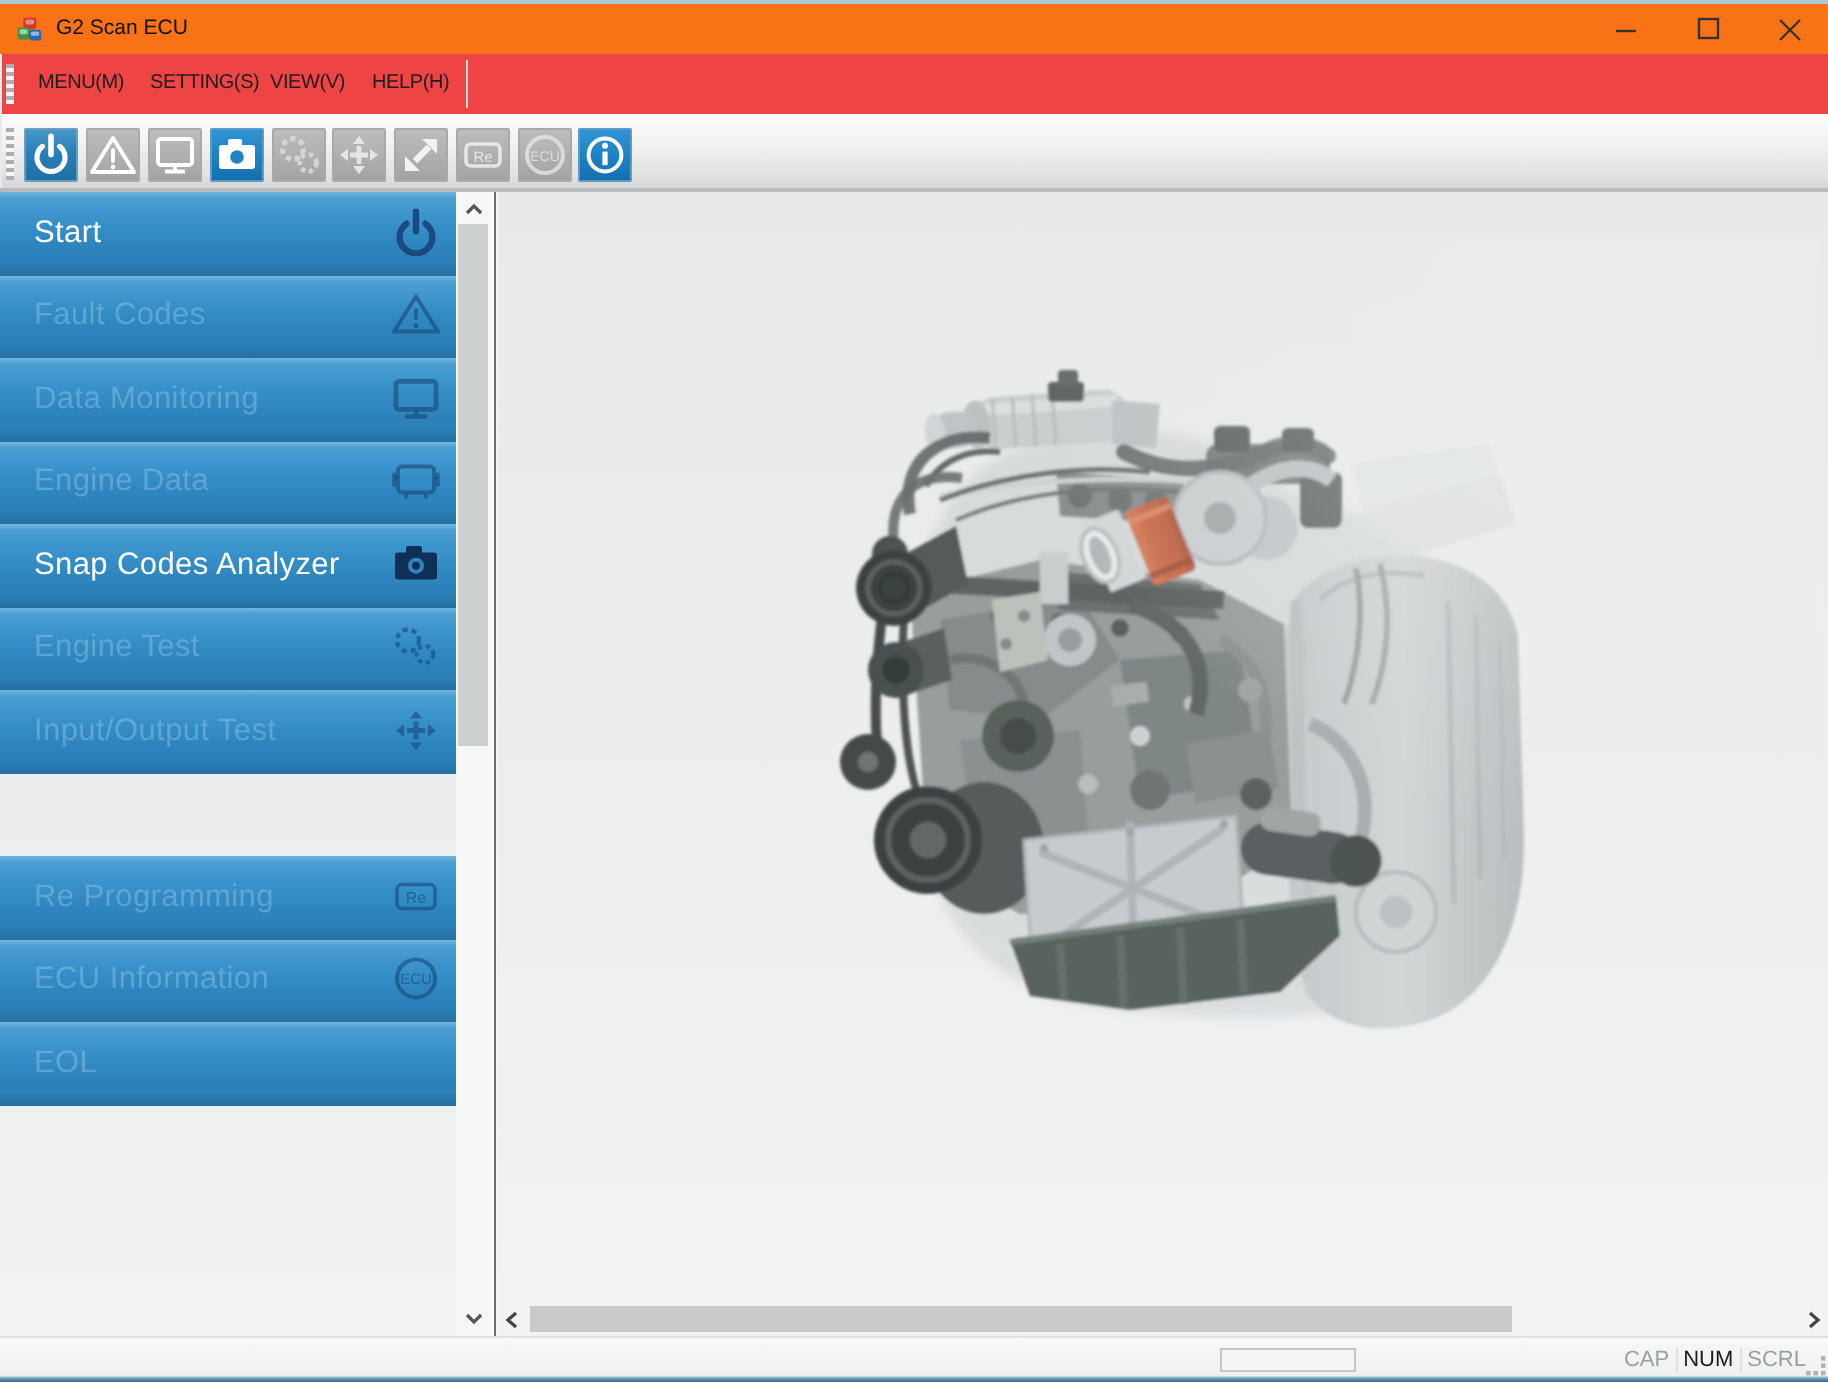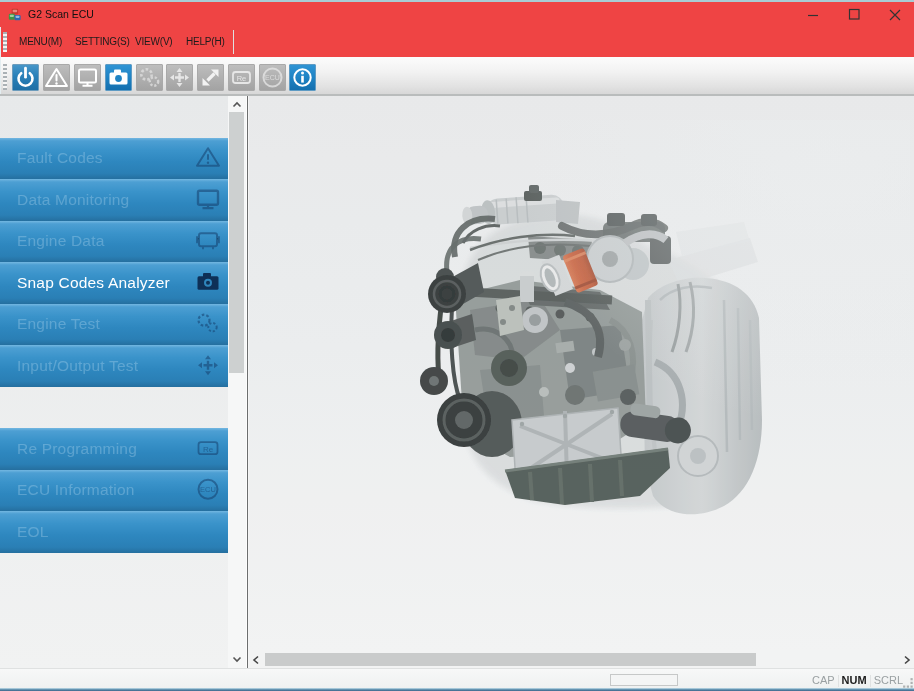--- a/index.html
+++ b/index.html
@@ -4,21 +4,21 @@
 <style>
   * { margin:0; padding:0; box-sizing:border-box; }
   html,body { width:914px; height:691px; overflow:hidden;
     font-family:"Liberation Sans", sans-serif; }
   .win { position:absolute; left:0; top:0; width:914px; height:691px; background:#fff; }
 
   
   .topline { position:absolute; left:0; top:0; width:914px; height:2px; background:#a9ccd4; }
 
   
-  .titlebar { position:absolute; left:0; top:2px; width:914px; height:25px; background:#ef4444; }
+  .titlebar { position:absolute; left:0; top:2px; width:914px; height:25px; background:#f97316; }
   .appicon { position:absolute; left:8px; top:6px; width:13px; height:13px; }
   .title { position:absolute; left:28px; top:6px; font-size:10.5px; color:#111; }
   .wc { position:absolute; top:0; height:25px; color:#333; }
   .wc-min  { left:795px; width:36px; }
   .wc-max  { left:836px; width:36px; }
   .wc-close{ left:877px; width:36px; }
 
   
   .menubar { position:absolute; left:0; top:27px; width:914px; height:30px; background:#ef4444;
              border-left:1px solid #e3edf0;padding-left:48px; }
@@ -72,21 +72,21 @@
   .hs-left { position:absolute; left:0; top:0; width:14px; height:16px; color:#444; }
   .hs-right{ position:absolute; right:0; top:0; width:14px; height:16px; color:#444; }
   .hthumb  { position:absolute; left:16px; top:1px; width:491px; height:13px; background:#c9cbcb; }
 
   
   .statusbar { position:absolute; left:0; top:668px; width:914px; height:20px;
      background:linear-gradient(180deg,#f7f8f8, #eff1f1); border-top:1px solid #dfe1e1; }
   .pane { position:absolute; left:610px; top:5px; width:68px; height:12px; background:#f4f5f5;
      border:1px solid #c6c8c8; }
   .keys { position:absolute; right:11px; top:3px; height:17px; line-height:17px; font-size:11px; color:#9aa0a2; }
-  .keys b { color:#1c1c1c; font-weight:bold; }
+  .keys b { color:#1c1c1c; font-weight:normal; }
   .keys .ksep { display:inline-block; width:1px; height:12px; background:#e0e2e2; vertical-align:middle; margin:0 3px; }
   .sgrip { position:absolute; right:1px; top:9px; width:10px; height:10px; }
 
   .bottomline { position:absolute; left:0; top:688px; width:914px; height:3px;
      background:linear-gradient(180deg,#cfe6ef 0%, #6d9cb8 40%, #38648a 100%); }
 </style>
 </head>
 <body>
 <div class="win">
   <div class="topline"></div>
@@ -189,20 +189,27 @@
         <circle cx="13.5" cy="8.9" r="1.5" fill="#fff"></circle>
         <path d="M13.5 11.8 V18.6" stroke="#fff" stroke-width="2.6"></path>
       </svg>
     </div>
   </div>
   <div class="tbdiv"></div>
 
   <div class="main">
     <div class="sidebar">
 
+      <div class="sbtn" style="top:0px;">
+          <span class="lab">Start</span>
+        <svg class="ic" width="26" height="26" viewBox="0 0 26 26">
+          <path d="M8.2 8.6 A 8.2 8.2 0 1 0 17.8 8.6" fill="none" stroke="#1a4a80" stroke-width="3.1" stroke-linecap="round"></path>
+          <path d="M13 2.6 V12.4" stroke="#1a4a80" stroke-width="3.2" stroke-linecap="round"></path>
+        </svg>
+      </div>
       <div class="sbtn dis" style="top:41.5px;text-decoration:underline;">
           <span class="lab">Fault Codes</span>
         <svg class="ic" width="26" height="26" viewBox="0 0 26 26">
           <path d="M13 4 L24 21.5 H2 Z" fill="none" stroke="#16416f" stroke-width="2" stroke-linejoin="round"></path>
           <path d="M13 10 V15.5" stroke="#16416f" stroke-width="2"></path>
           <circle cx="13" cy="18.6" r="1.2" fill="#16416f"></circle>
         </svg>
       </div>
       <div class="sbtn dis" style="top:83px;">
           <span class="lab">Data Monitoring</span>

